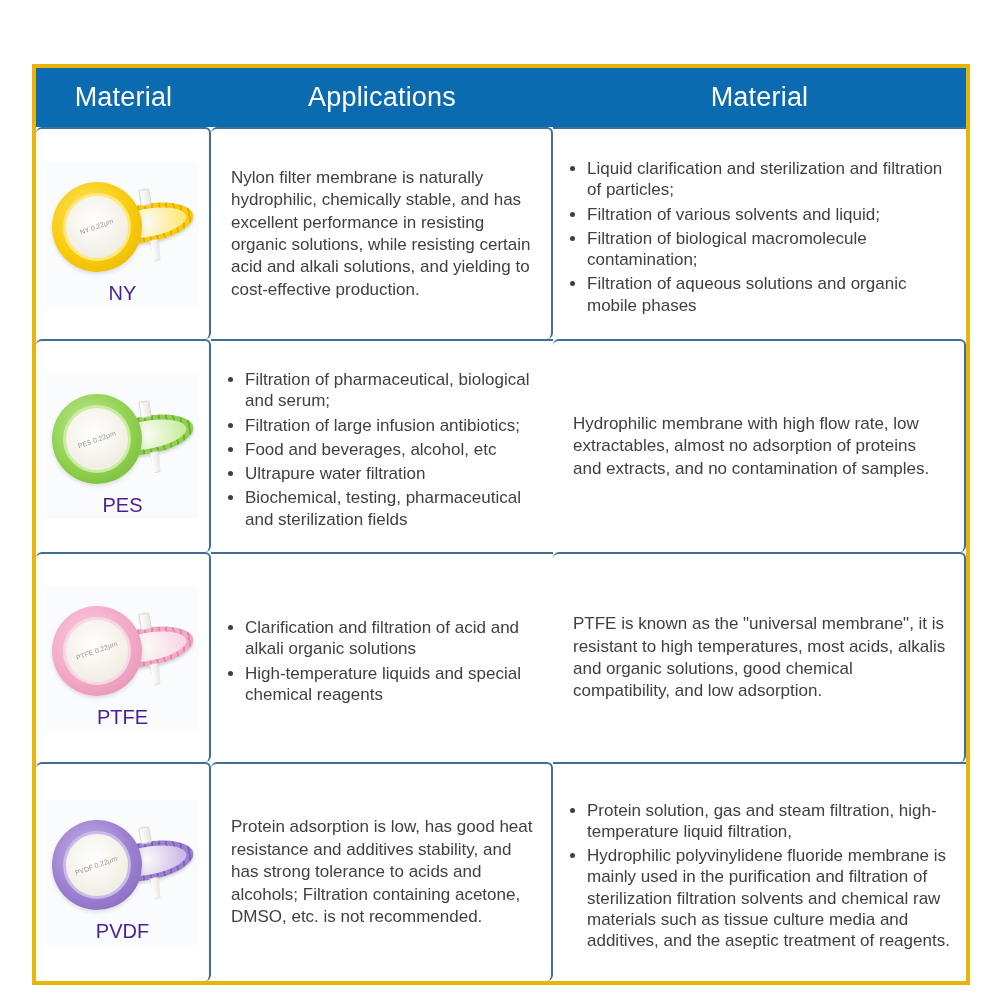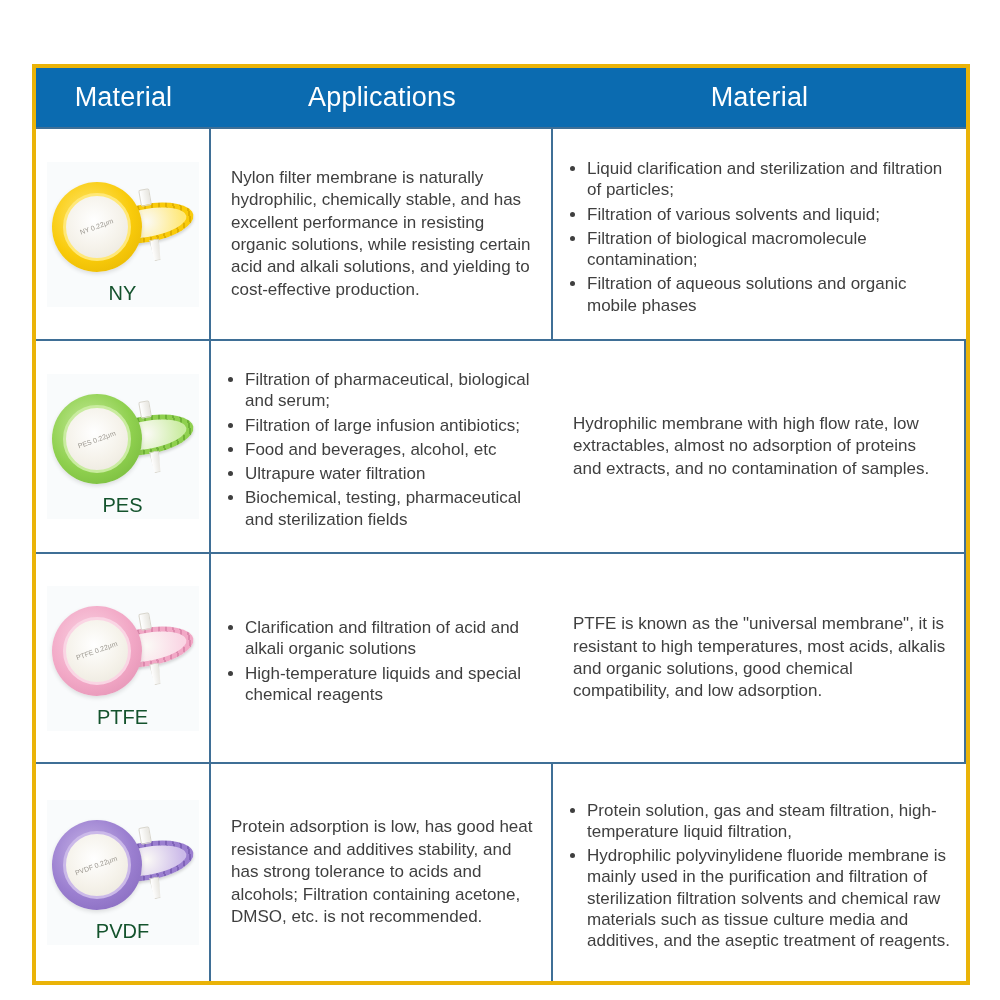--- a/index.html
+++ b/index.html
@@ -12,21 +12,21 @@
     grid-template-rows:59px 212px 213px 210px 219px;
     border:4px solid #eab308;
     background:#ffffff;
   }
   .hcell {
     background:#0b6bb0; color:#ffffff;
     display:flex; align-items:center; justify-content:center;
     font-size:27px; font-weight:500; letter-spacing:0.2px;
   }
   .cell { border-top:2px solid #3f6f96; background:#ffffff; overflow:hidden; }
-  .vline { border-right:2px solid #3f6f96; }
+  .vline { border-right:2px solid #3f6f96;border-radius:6px; }
   .mat-cell { display:flex; flex-direction:column; align-items:center; justify-content:center; }
   .photo { width:152px; padding:6px 0 2px 0; background:#f9fbfc; display:flex; flex-direction:column; align-items:center; }
   .app-cell { display:flex; align-items:center; padding:14px 16px 14px 20px; }
   .app-text { font-size:17px; line-height:1.32; color:#3f3f3f; }
   .feat-cell { display:flex; align-items:center; padding:16px 12px 10px 14px; }
   .feat-list { list-style:disc; padding-left:20px; }
   .feat-list li { font-size:17px; line-height:1.25; color:#3f3f3f; margin:3px 0; }
 
   
   .filter-art { position:relative; width:150px; height:112px; }
@@ -54,21 +54,21 @@
   }
   .disc-side .stem {
     position:absolute; left:44px; top:-15px; width:11px; height:17px;
     background:linear-gradient(90deg,#ffffff,#e8e6e0); border:1px solid #d8d5cc; border-radius:2px;
   }
   .disc-side .tip {
     position:absolute; left:46px; bottom:-20px; width:10px; height:22px;
     background:linear-gradient(90deg,#ffffff,#e8e6e0); border:1px solid #d8d5cc;
     clip-path:polygon(0 0,100% 0,78% 100%,22% 100%);
   }
-  .mat-name { font-size:20px; color:#14532d; margin-top:2px; }
+  .mat-name { font-size:20px; color:#4c1d95; margin-top:2px; }
 </style>
 </head>
 <body>
 
 <div class="tbl">
 
   <div class="hcell">
     <span>Material</span>
   </div>
   <div class="hcell">

